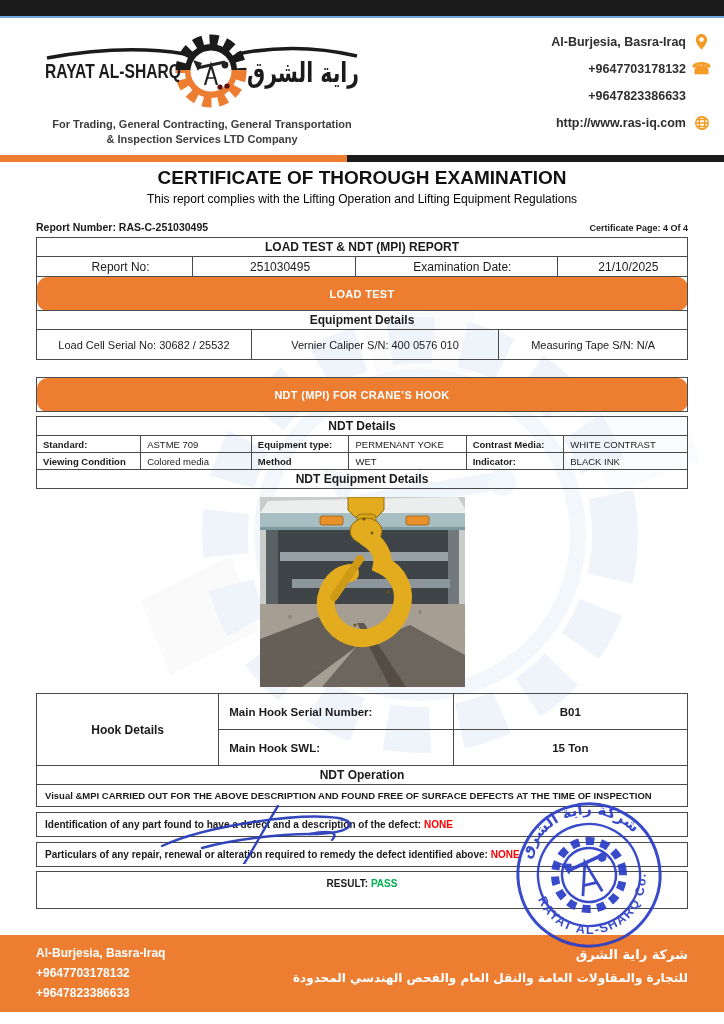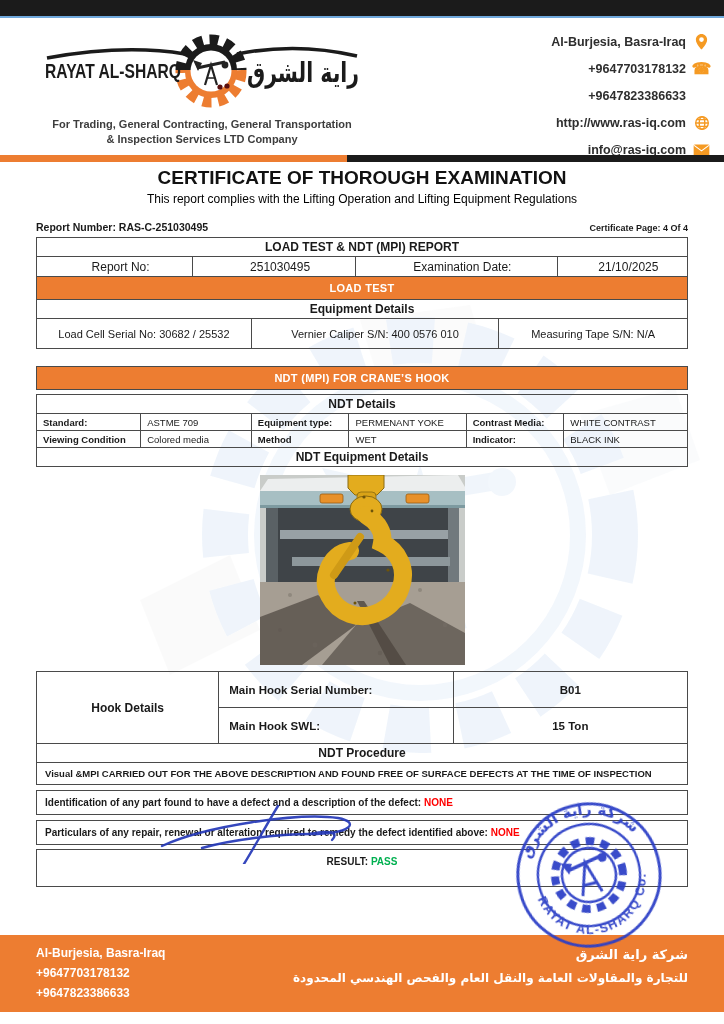--- a/index.html
+++ b/index.html
@@ -36,21 +36,21 @@
 
   .meta { display:flex; justify-content:space-between; align-items:flex-end; margin:15px 36px 4px 36px; }
   .meta-left { font-size:10.5px; font-weight:bold; }
   .meta-right { font-size:9px; font-weight:bold;text-align:center; }
 
   table { border-collapse:collapse; width:652px; margin-left:36px; table-layout:fixed; }
   td { border:1px solid #4a4a4a; text-align:center; vertical-align:middle;
        padding:2px 4px; font-size:11px; overflow:hidden; white-space:nowrap; }
   .thead td { font-weight:bold; font-size:12px; height:19px; }
   .row4 td { height:20px; font-size:12px;padding-left:16px; }
-  .obar td { background:#ED7D31; color:#fff; font-weight:bold; font-size:11px; height:23px; letter-spacing:0.3px; }
+  .obar td { background:#ED7D31; color:#fff; font-weight:bold; font-size:11px; height:34px; letter-spacing:0.3px;border-radius:11px; }
   .t2 { margin-top:-1px; }
   .eqrow td { height:30px; font-size:11px; }
   .gap16 { height:16px; }
   .ndt-bar { margin-top:1px; }
   .ndt-table { margin-top:4px; }
   .ndt-table td { font-size:9.5px; height:17px; }
   .ndt-table td.hcell { font-weight:bold; font-size:12px; height:18px; }
   .ndt-table td.lbl { font-weight:bold; text-align:left; padding-left:6px; }
   .ndt-table td.val { text-align:left; padding-left:6px; }
 
@@ -176,29 +176,20 @@
           <span class="contact-icon">
             <svg viewBox="0 0 16 16" width="16" height="16">
                 <g stroke="#F59A23" stroke-width="1.4" fill="none">
                   <circle cx="8" cy="8" r="6.3"></circle>
                   <ellipse cx="8" cy="8" rx="2.8" ry="6.3"></ellipse>
                   <path d="M1.7,8 H14.3 M2.6,4.6 H13.4 M2.6,11.4 H13.4"></path>
                 </g>
               </svg>
           </span>
         </div>
-        <div class="contact-row">
-          <span>info@ras-iq.com</span>
-          <span class="contact-icon">
-            <svg viewBox="0 0 18 13" width="17" height="12">
-                <rect x="0.5" y="0.5" width="17" height="12" rx="1.5" fill="#F59A23"></rect>
-                <path d="M1,1.5 L9,7.5 L17,1.5" stroke="#fff" stroke-width="1.2" fill="none"></path>
-              </svg>
-          </span>
-        </div>
       </div>
     </div>
 
     <div class="divider">
       <span class="divider-orange"></span>
       <span class="divider-black"></span>
     </div>
 
     <div class="title">CERTIFICATE OF THOROUGH EXAMINATION</div>
     <div class="subtitle">This report complies with the Lifting Operation and Lifting Equipment Regulations</div>
@@ -347,21 +338,21 @@
           <tr>
         <td rowspan="2" class="hd">Hook Details</td>
         <td class="lbl">Main Hook Serial Number:</td>
         <td class="val">B01</td>
       </tr>
       <tr>
         <td class="lbl">Main Hook SWL:</td>
         <td class="val">15 Ton</td>
       </tr>
       <tr class="proc">
-            <td colspan="3">NDT Procedure</td>
+            <td colspan="3">NDT Operation</td>
           </tr>
       <tr class="stmt">
             <td colspan="3">Visual &amp;MPI CARRIED OUT FOR THE ABOVE DESCRIPTION AND FOUND FREE OF SURFACE DEFECTS AT THE TIME OF INSPECTION</td>
           </tr>
     </tbody>
       </table>
 
     <div class="pbox">
       <span>Identification of any part found to have a defect and a description of the defect:</span>
       <span class="red">NONE</span>

